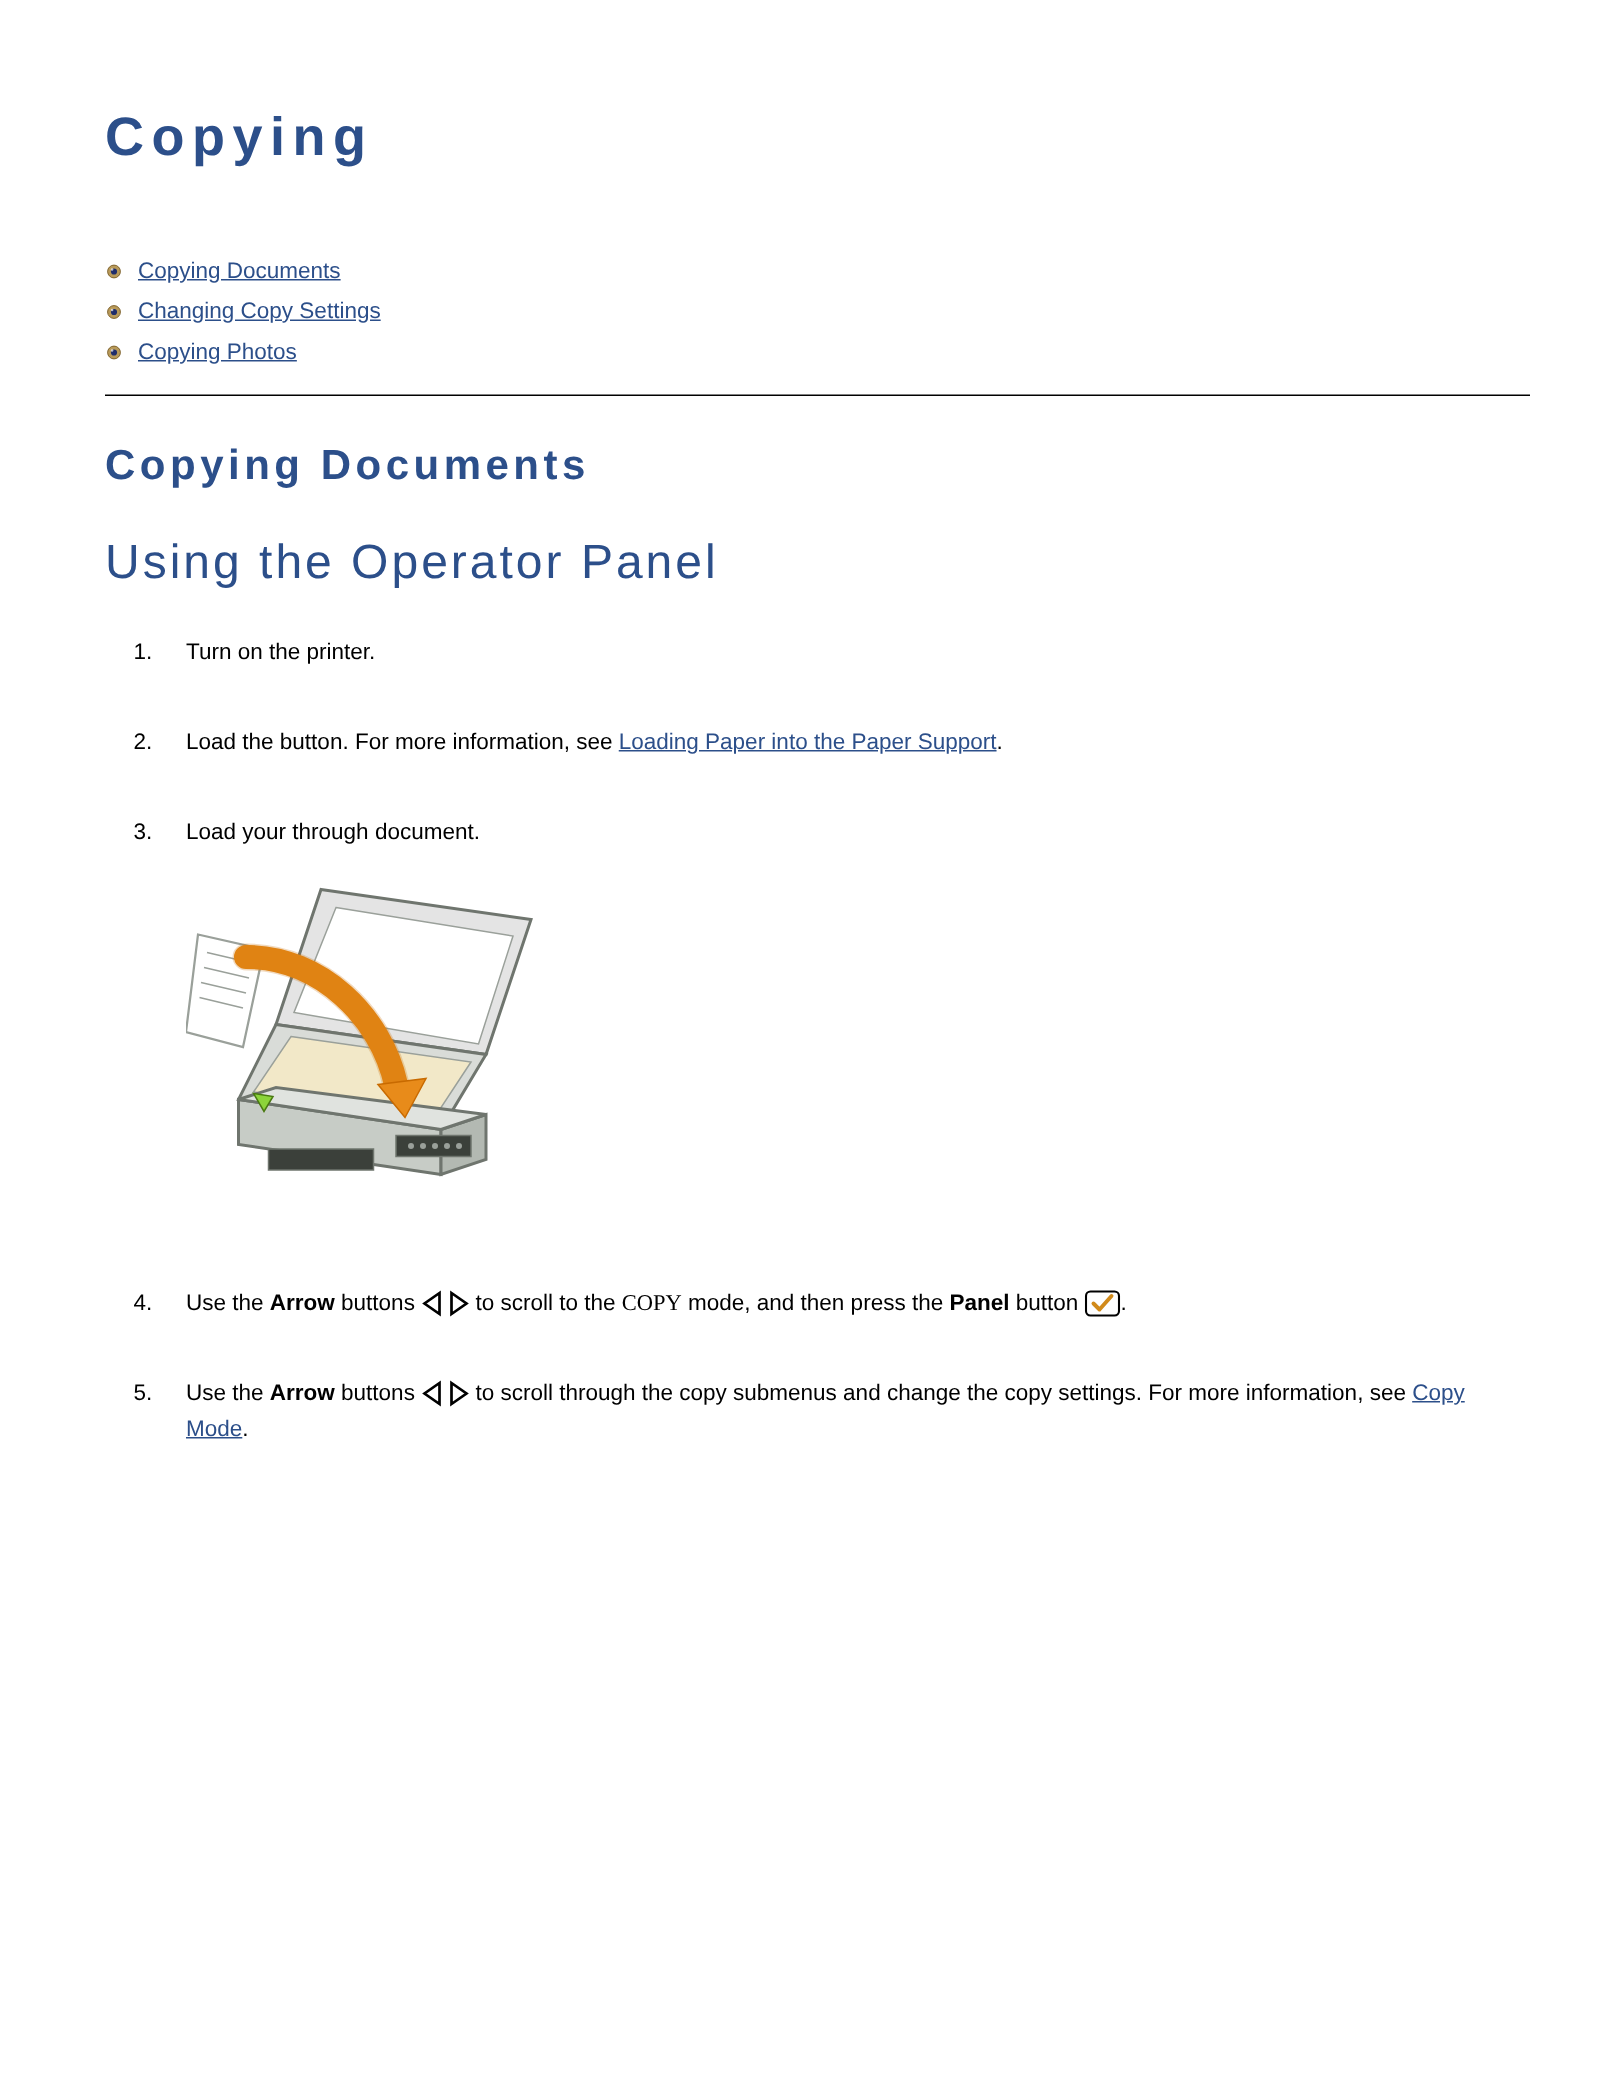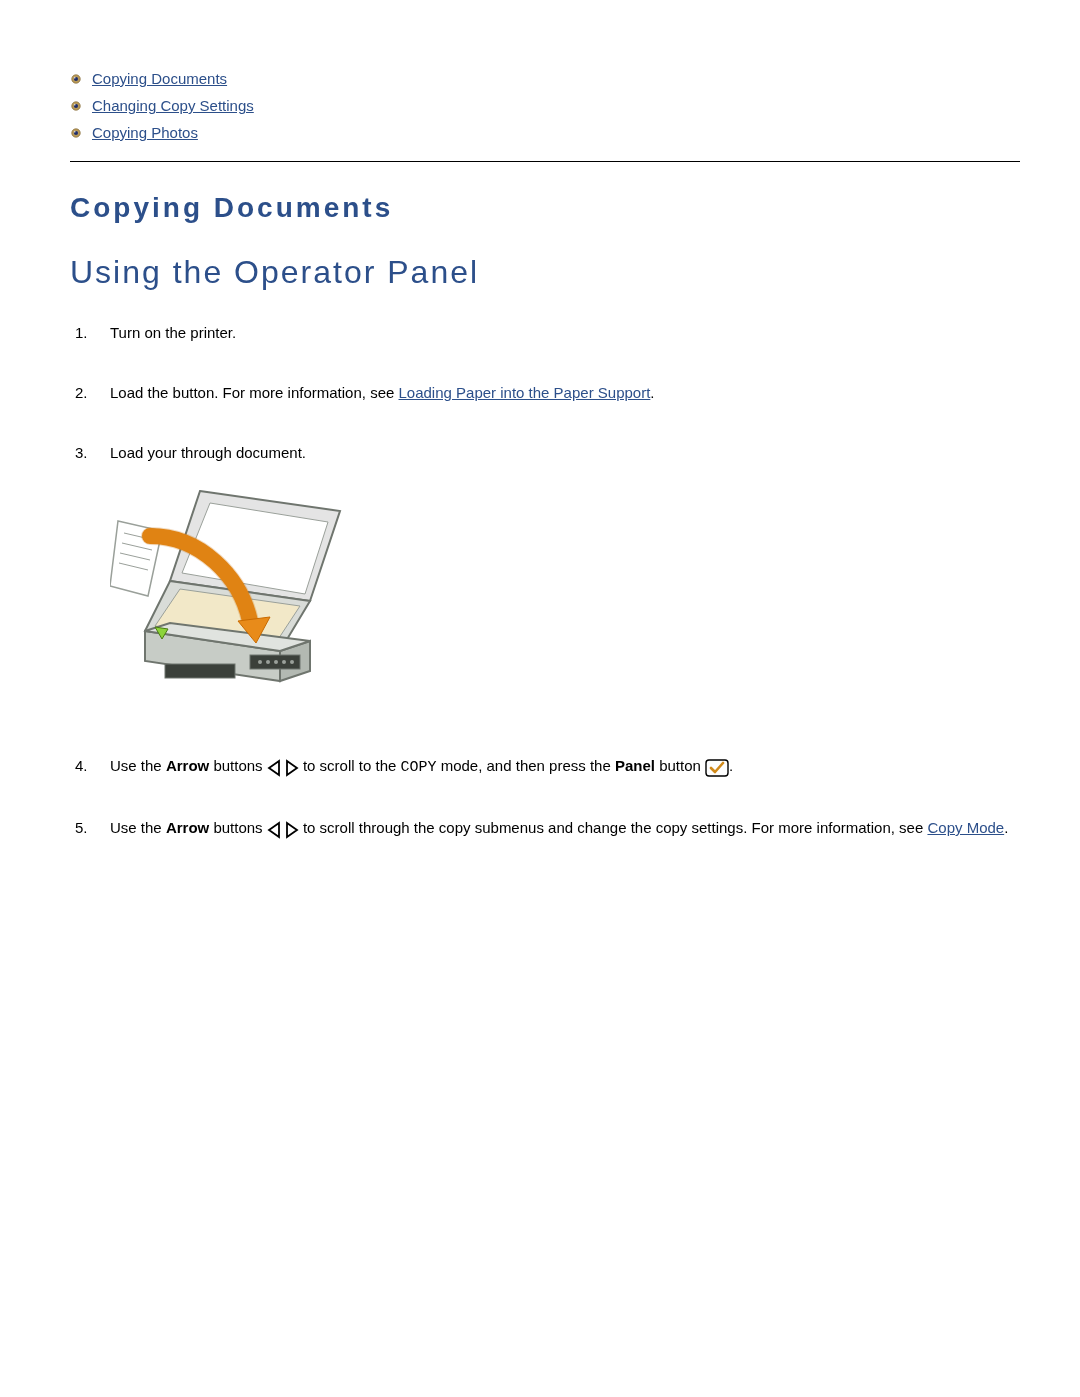--- a/index.html
+++ b/index.html
@@ -57,21 +57,21 @@
   }
   h3.sub-heading {
     color: #2c4f8a;
     font-size: 32px;
     font-weight: normal;
     letter-spacing: 2px;
     margin: 30px 0 30px 0;
   }
   ol.steps {
     padding-left: 0;
-    margin: 0;
+    margin: 14px;
     list-style: none;
     counter-reset: step;
   }
   ol.steps > li {
     counter-increment: step;
     position: relative;
     padding-left: 40px;
     margin-bottom: 36px;
     font-size: 15px;
     line-height: 1.6;
@@ -87,30 +87,31 @@
   }
   .inline-icon {
     display: inline-block;
     vertical-align: middle;
   }
   .inline-icon svg {
     display: inline-block;
     vertical-align: middle;
   }
   .mono {
-    font-family: Liberation Mono, monospace;
+    font-family: Liberation Serif, serif;
     font-size: 15px;
     text-align: right;
   }
 </style>
 </head>
 <body>
 
 <div class="page">
 
+  <h1 class="page-title">Copying</h1>
 
   <div class="toc">
     <div class="toc-item">
       <span class="bullet-icon">
         <svg viewBox="0 0 14 14">
             <circle cx="7" cy="7" r="5" fill="#b89a5a" stroke="#6a4a10" stroke-width="0.6"></circle>
             <circle cx="7" cy="7" r="2.4" fill="#1f2d6b"></circle>
             <circle cx="5.5" cy="5.5" r="1" fill="#ffffffaa"></circle>
           </svg>
       </span>

